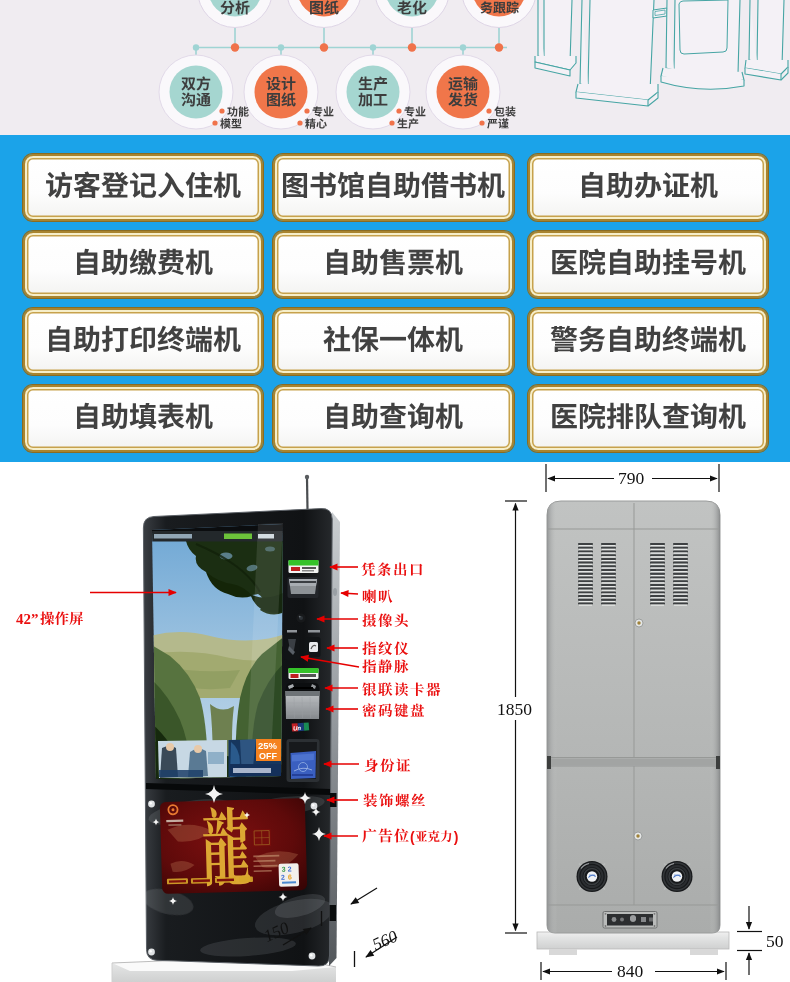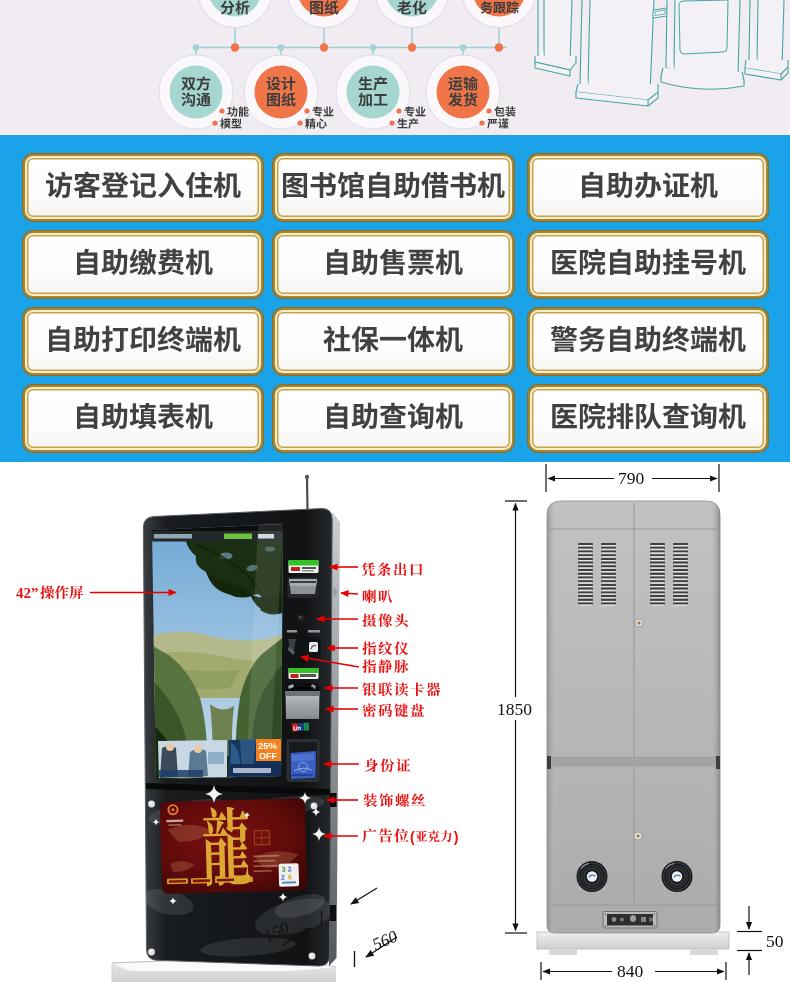--- a/index.html
+++ b/index.html
@@ -747,21 +747,21 @@
         <use href="#g105" transform="translate(32.0 13.2) scale(0.015 -0.015)"></use>
       </svg>
       <span style="color:#ea0f0f;font-size:14px;font-weight:bold">(</span>
       <svg width="39" height="14" viewBox="0 0 39 14" fill="#ea0f0f">
         <use href="#g106" transform="translate(0 11.0) scale(0.0125 -0.0125)"></use>
         <use href="#g107" transform="translate(12.5 11.0) scale(0.0125 -0.0125)"></use>
         <use href="#g108" transform="translate(25.0 11.0) scale(0.0125 -0.0125)"></use>
       </svg>
       <span style="color:#ea0f0f;font-size:14px;font-weight:bold">)</span>
     </div>
-    <div class="abs" style="left:16px;top:585px;display:flex;align-items:flex-end">
+    <div class="abs" style="left:16px;top:611px;display:flex;align-items:flex-end">
       <span style="color:#ea0f0f;font-size:15px;font-weight:bold;font-family:'Liberation Serif',serif;margin-right:1px">42”</span>
       <svg width="45" height="17" viewBox="0 0 45 17" fill="#ea0f0f">
         <use href="#g109" transform="translate(0 12.8) scale(0.0145 -0.0145)"></use>
         <use href="#g110" transform="translate(14.5 12.8) scale(0.0145 -0.0145)"></use>
         <use href="#g111" transform="translate(29.0 12.8) scale(0.0145 -0.0145)"></use>
       </svg>
     </div>
     <svg class="abs" style="left:490px;top:462px" width="300" height="520" viewBox="490 462 300 520">
       <defs>
         <linearGradient id="cab2" x1="0" y1="0" x2="0" y2="1">

